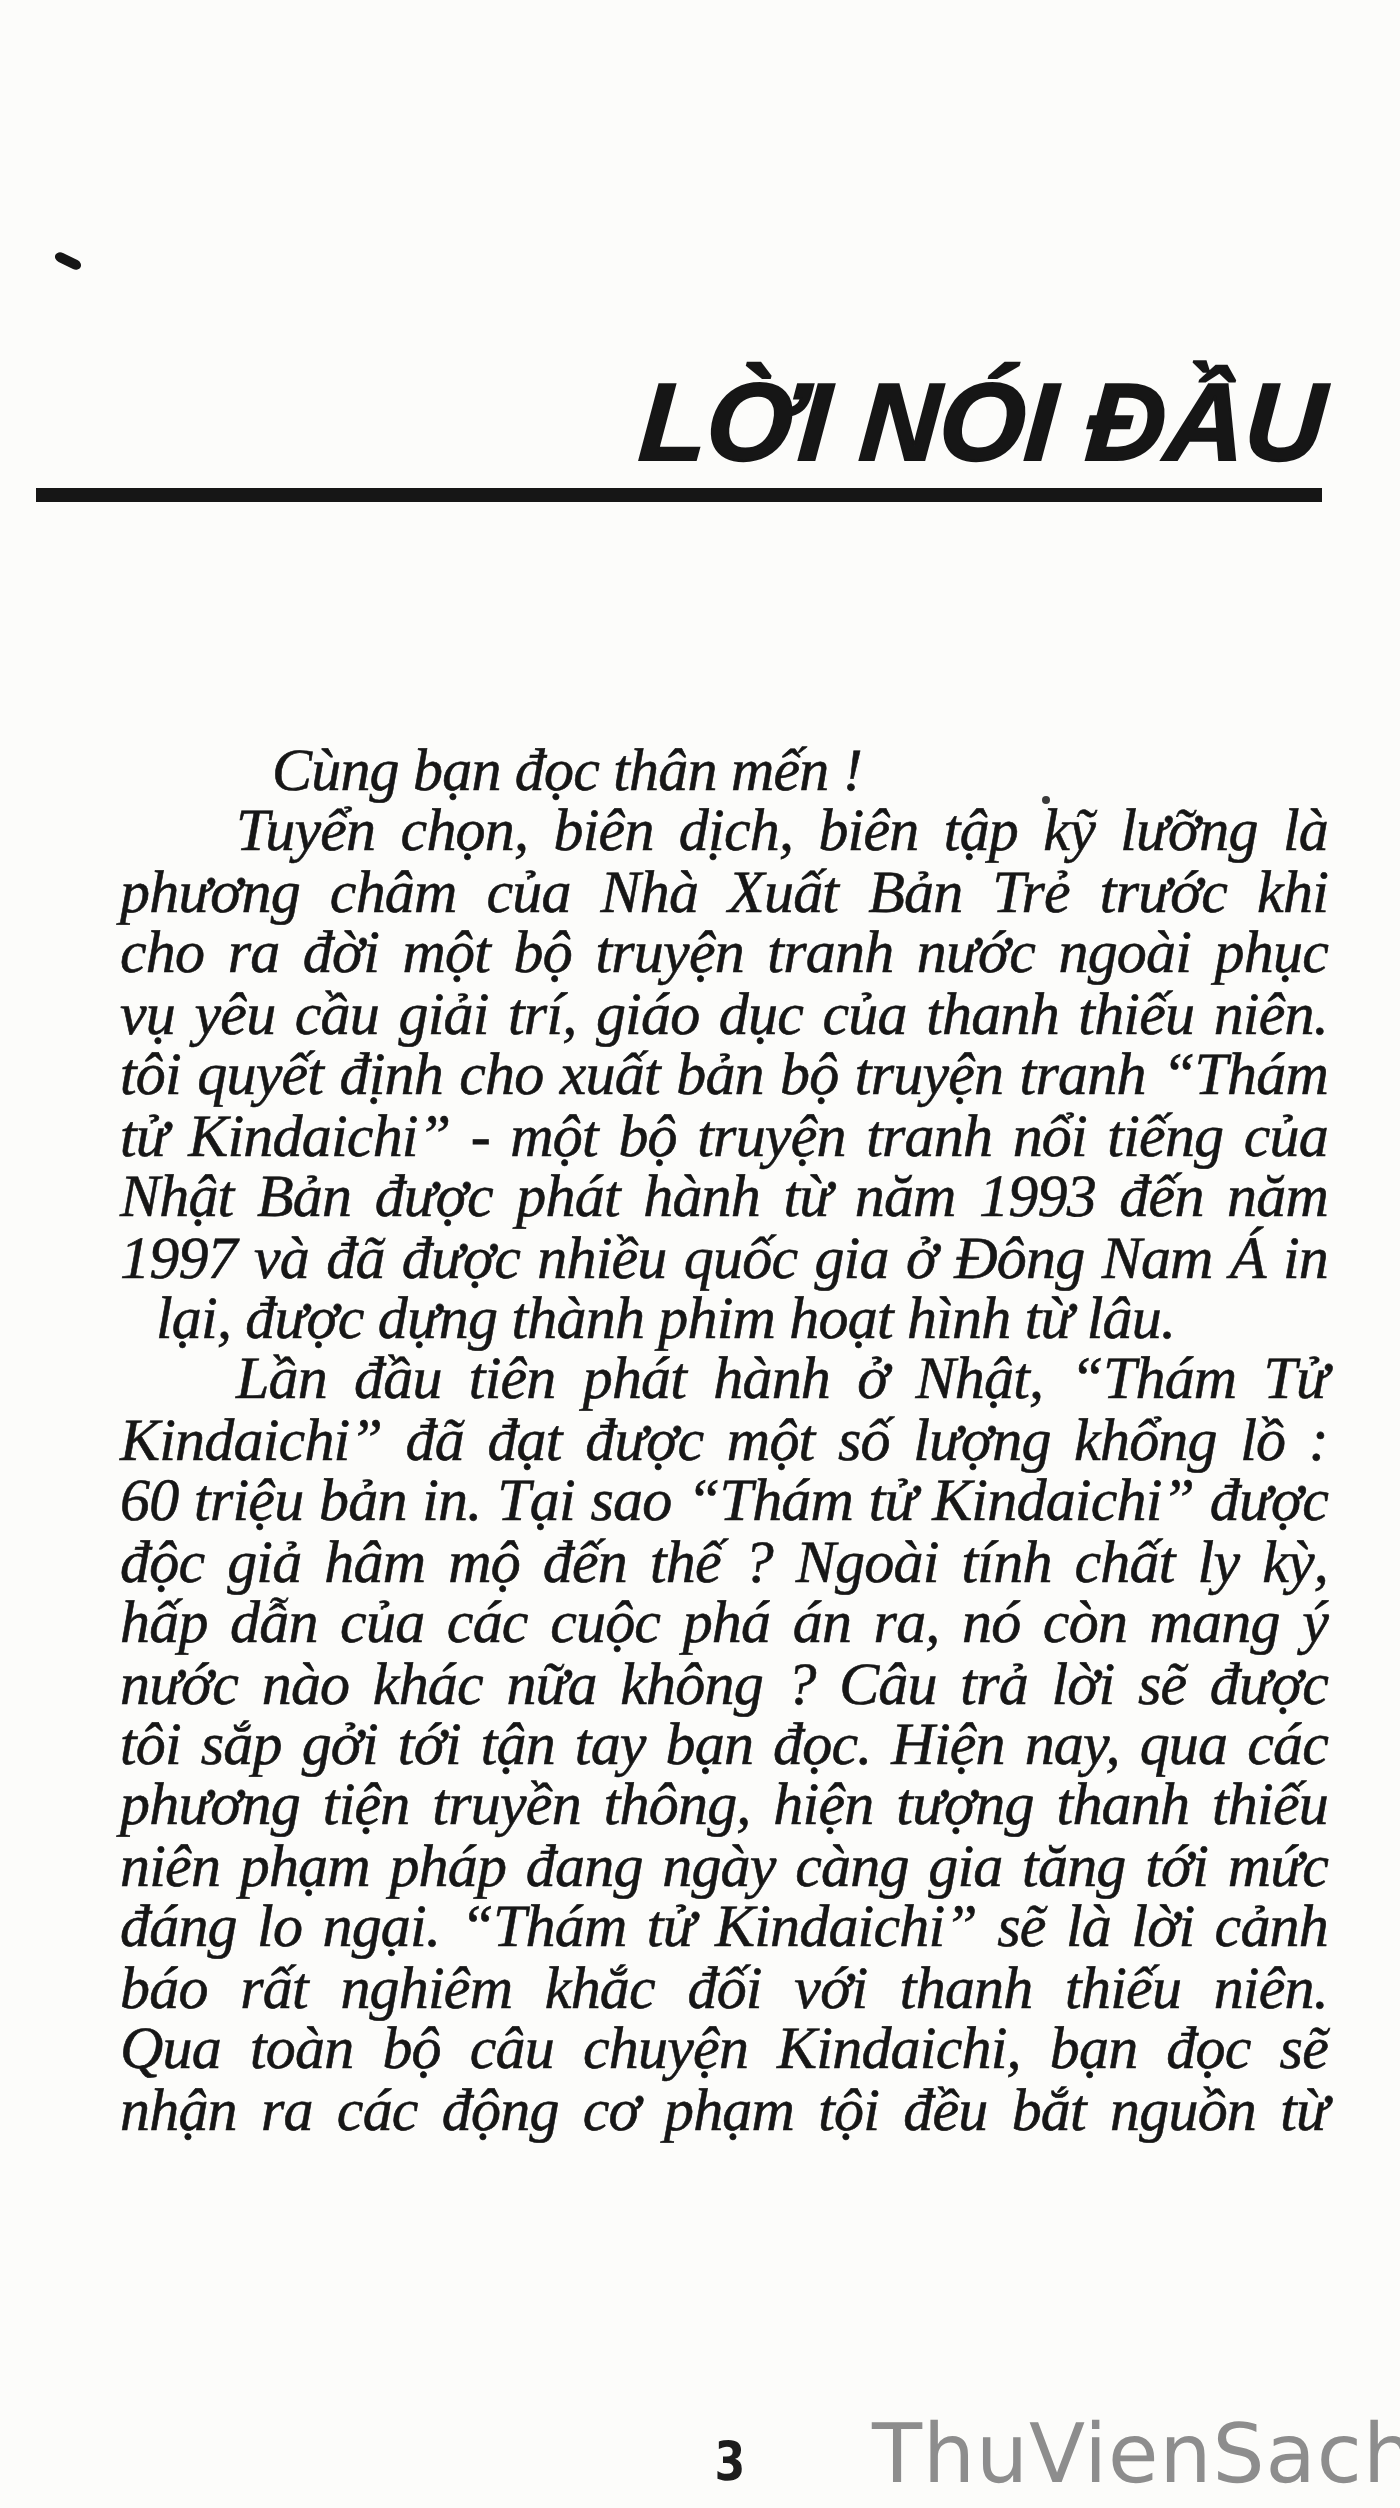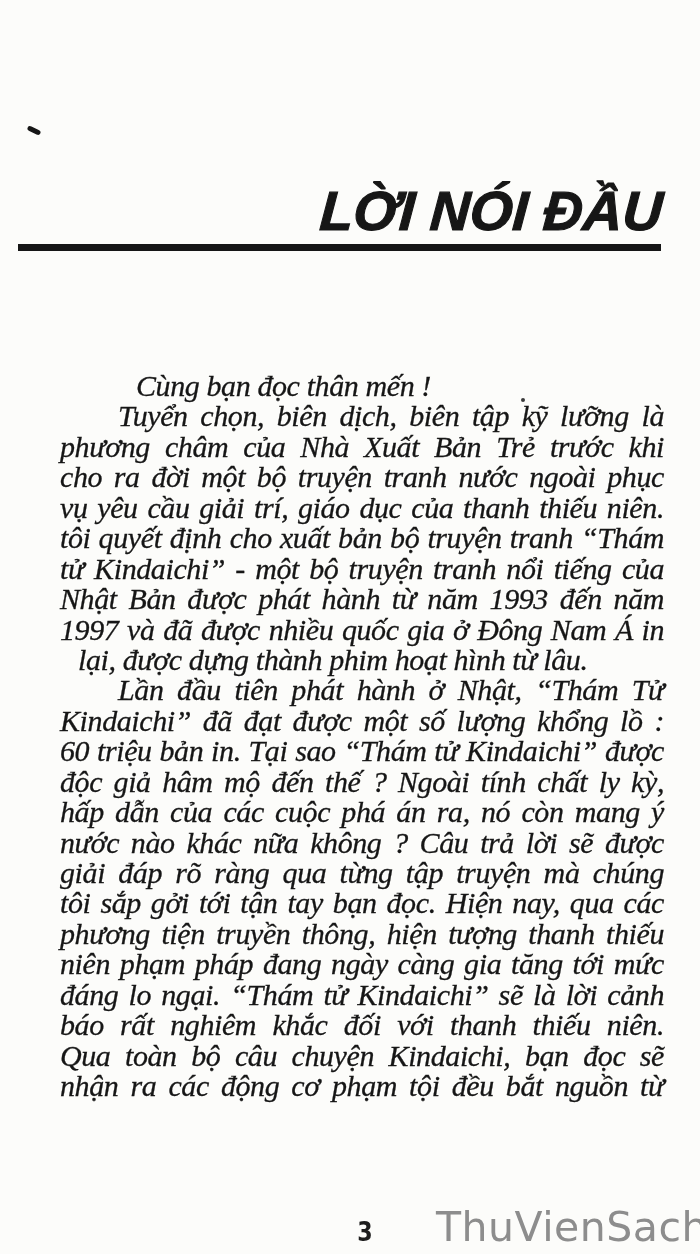--- a/index.html
+++ b/index.html
@@ -123,21 +123,20 @@
       <div class="line">tử Kindaichi” - một bộ truyện tranh nổi tiếng của</div>
       <div class="line">Nhật Bản được phát hành từ năm 1993 đến năm</div>
       <div class="line">1997 và đã được nhiều quốc gia ở Đông Nam Á in</div>
       <div class="line para-end">lại, được dựng thành phim hoạt hình từ lâu.</div>
       <div class="line indent">Lần đầu tiên phát hành ở Nhật, “Thám Tử</div>
       <div class="line">Kindaichi” đã đạt được một số lượng khổng lồ :</div>
       <div class="line">60 triệu bản in. Tại sao “Thám tử Kindaichi” được</div>
       <div class="line">độc giả hâm mộ đến thế ? Ngoài tính chất ly kỳ,</div>
       <div class="line">hấp dẫn của các cuộc phá án ra, nó còn mang ý</div>
       <div class="line">nước nào khác nữa không ? Câu trả lời sẽ được</div>
-      <div class="line">giải đáp rõ ràng qua từng tập truyện mà chúng</div>
       <div class="line">tôi sắp gởi tới tận tay bạn đọc. Hiện nay, qua các</div>
       <div class="line">phương tiện truyền thông, hiện tượng thanh thiếu</div>
       <div class="line">niên phạm pháp đang ngày càng gia tăng tới mức</div>
       <div class="line">đáng lo ngại. “Thám tử Kindaichi” sẽ là lời cảnh</div>
       <div class="line">báo rất nghiêm khắc đối với thanh thiếu niên.</div>
       <div class="line">Qua toàn bộ câu chuyện Kindaichi, bạn đọc sẽ</div>
       <div class="line">nhận ra các động cơ phạm tội đều bắt nguồn từ</div>
     </div>
 
   <div class="page-number">3</div>

